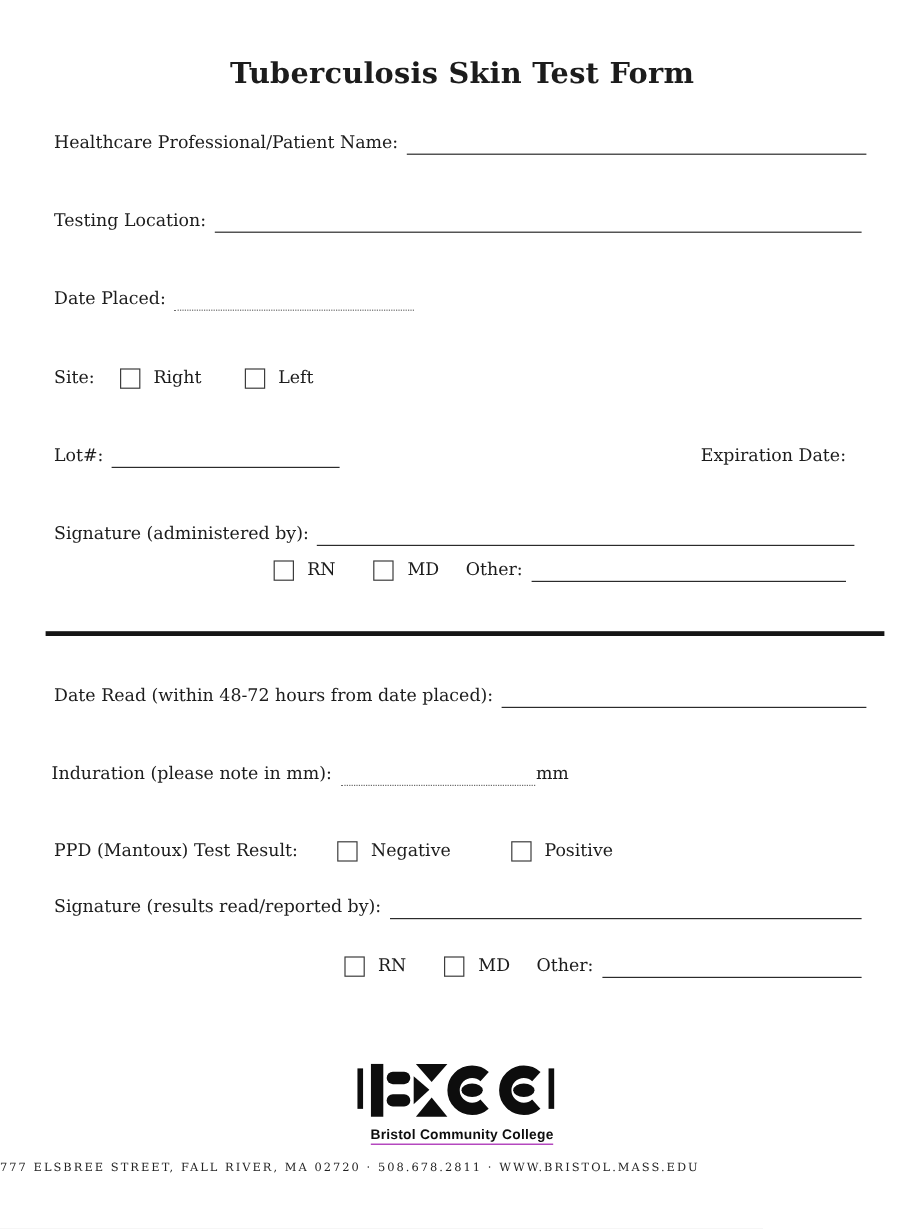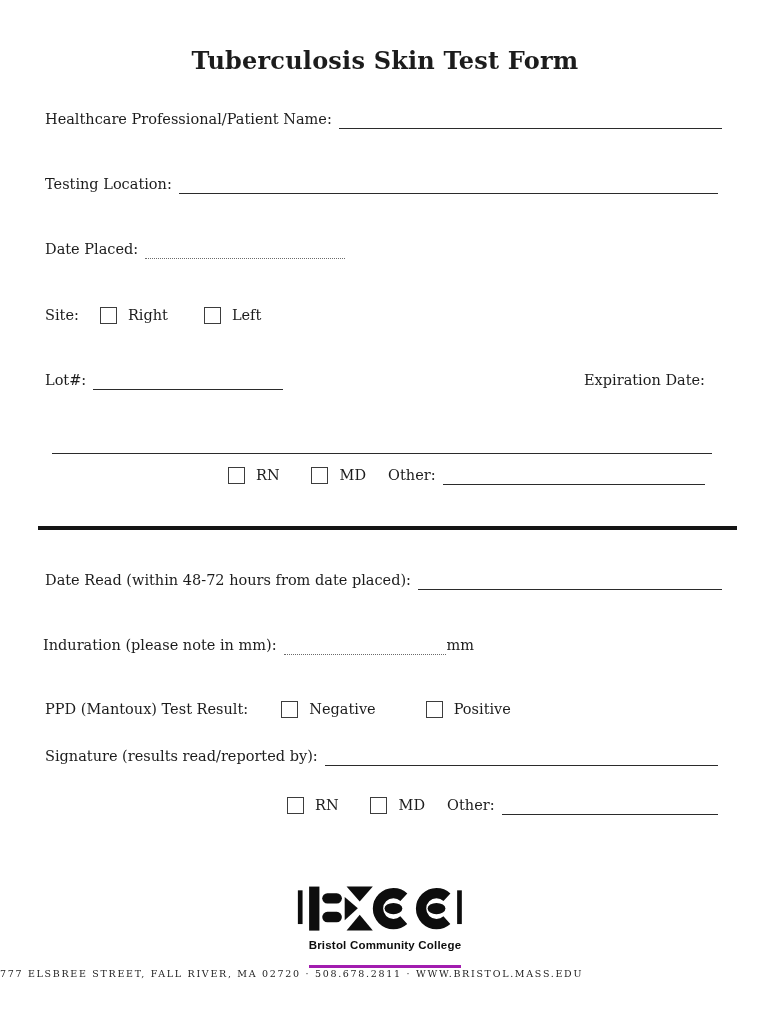--- a/index.html
+++ b/index.html
@@ -59,23 +59,23 @@
     text-align:center;
   }
   .logo svg { display:block; margin:0 auto; }
   .logo-name {
     font-family:"Liberation Sans", sans-serif;
     font-weight:bold;
     font-size:11.5px;
     letter-spacing:0.2px;
     color:#0d0d0d;
     margin-top:1px;
-    border-bottom:3px solid #a21caf;
+    border-bottom:1px solid #a21caf;
     display:inline-block;
-    padding-bottom:14px;
+    padding-bottom:1px;
   }
   .footer-address {
     position:absolute;
     top:968px; left:0; width:100%;
     text-align:left;
     font-size:9.5px;
     letter-spacing:1.7px;
     color:#222;
   }
 </style>
@@ -113,20 +113,21 @@
     <span class="lbl">Lot#:</span>
     <span class="line grow"></span>
   </div>
 
   <div class="row" style="top:371px; left:406px; right:65px;flex-direction:column;">
     <span class="lbl">Expiration Date:</span>
     <span class="line grow"></span>
   </div>
 
   <div class="row" style="top:436px; left:45px; right:58px;">
+    <span class="lbl">Signature (administered by):</span>
     <span class="line grow"></span>
   </div>
 
   <div class="row" style="top:466px; left:228px; right:65px;">
     <span class="cb"></span>
     <span class="lbl" style="margin-left:11px;">RN</span>
     <span class="cb" style="margin-left:31px;"></span>
     <span class="lbl" style="margin-left:12px;">MD</span>
     <span class="lbl" style="margin-left:22px;">Other:</span>
     <span class="line grow"></span>

